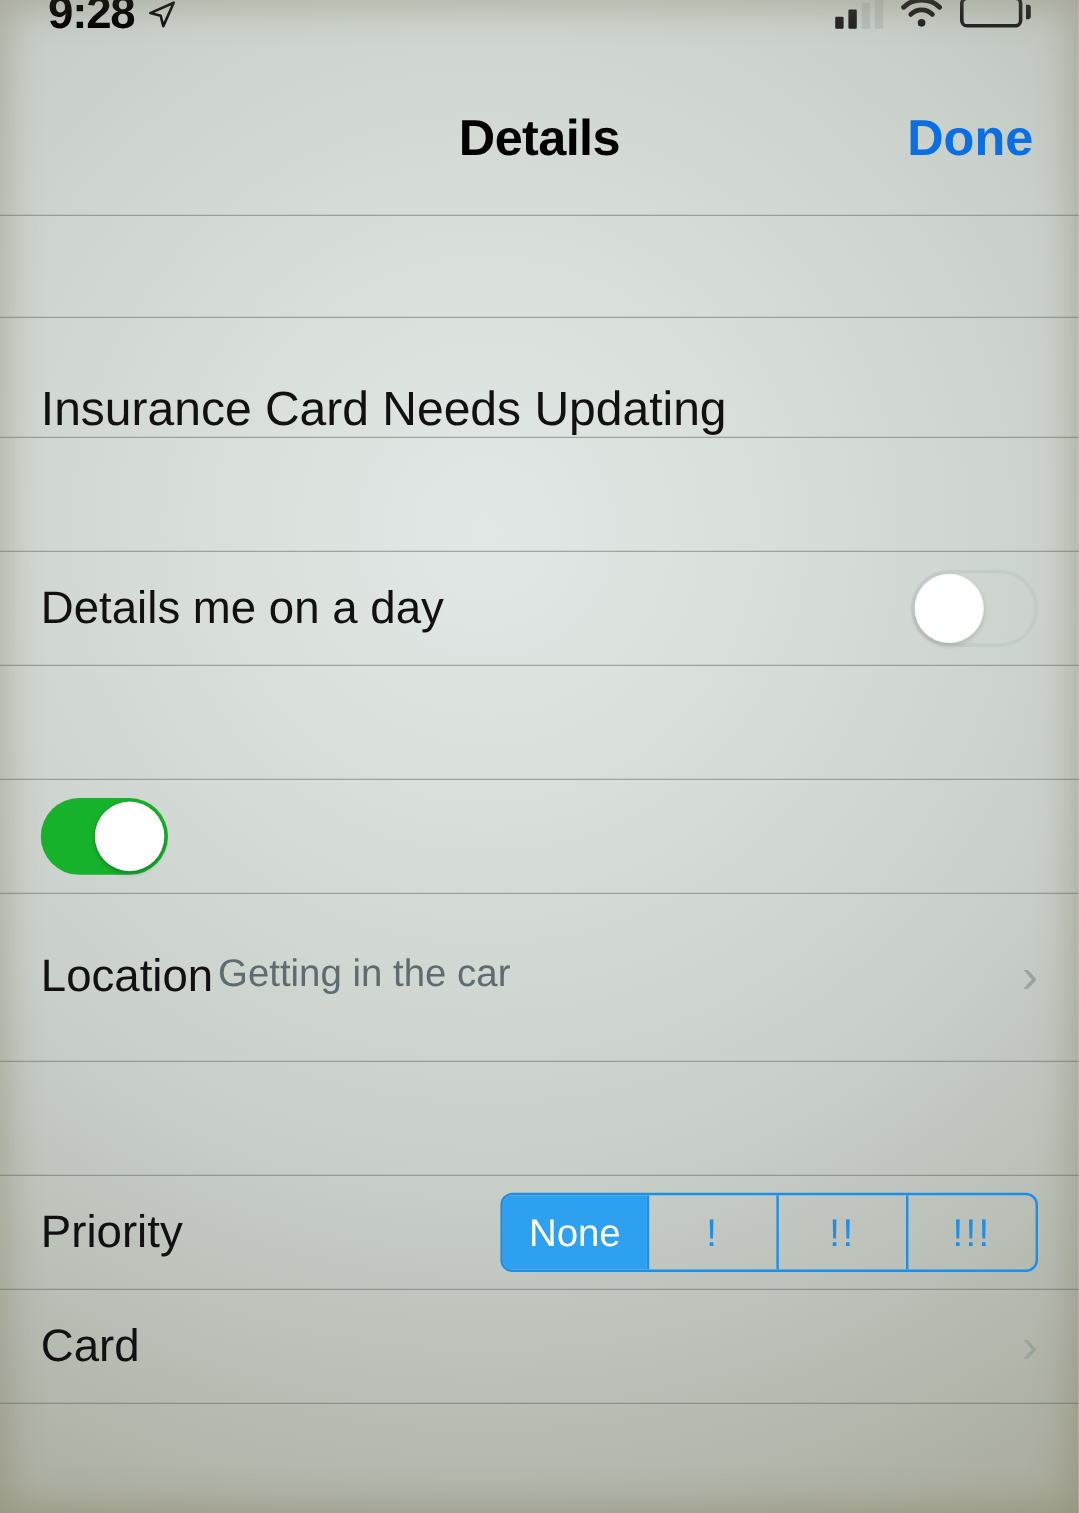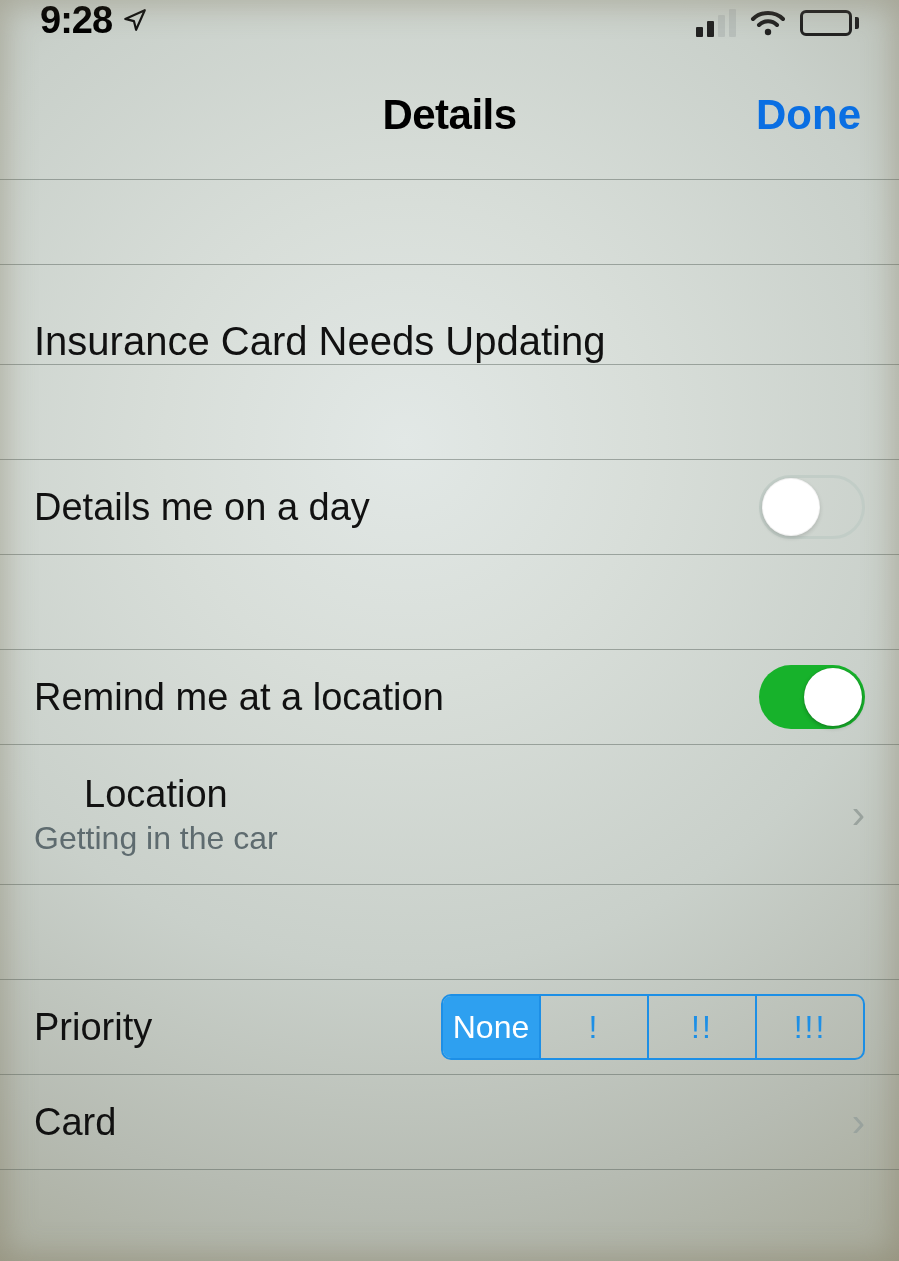--- a/index.html
+++ b/index.html
@@ -17,21 +17,21 @@
       position: absolute; inset: 0;
       box-shadow: inset 0 0 30px 6px rgba(120,110,80,.35);
       pointer-events: none;
     }
 
     
     .status-bar {
       position: relative;
       display: flex;
       justify-content: space-between;
-      align-items: center;
+      align-items: flex-start;
       padding: 0 40px;
       height: 50px;
       font-weight: 700;
     }
     .status-left {
       display: flex; align-items: center; gap: 10px;
       font-size: 38px;
       letter-spacing: -1px;
       margin-top: -10px;
     }
@@ -89,21 +89,21 @@
       min-height: 95px;
       font-size: 38px;
       color: #111;
       border-bottom: 1px solid rgba(80,90,85,.45);
       background: transparent;
     }
     .row .primary { color:#111; }
     .row .chev { color: #9aa39e; font-size: 40px; font-weight: 300; padding-left: 14px;}
 
     .row.two-line { min-height: 140px; flex-direction: row; align-items: center; }
-    .row.two-line .textstack { display:flex; flex-direction:column; gap:4px;align-items:center; }
+    .row.two-line .textstack { display:flex; gap:4px; }
     .row.two-line .label-main { font-size: 38px; color:#111; }
     .row.two-line .label-sub  { font-size: 32px; color:#5e6b6f; }
 
     .row-title { min-height: 100px; align-items: flex-end; }
     .row-title .primary { font-size: 40px; }
 
     .right-group { display:flex; align-items:center; }
     .value-text { color:#606a67; font-size: 38px; }
 
     
@@ -131,21 +131,21 @@
       height: 66px;
     }
     .segmented .seg {
       width: 108px;
       display: flex; align-items: center; justify-content: center;
       color: #1d8fe6; font-size: 32px; font-weight: 500;
       border-left: 2px solid #1d8fe6;
       cursor: pointer;
       letter-spacing: 2px;
     }
-    .segmented .seg:first-child { border-left: none; width: 96px; letter-spacing: 0; }
+    .segmented .seg:first-child { border-left: none; width: 120px; letter-spacing: 0; }
     .segmented .seg.selected { background: #2ea0f0; color: #fff; }
 
     .section-sep {
       border-top: 1px solid rgba(80,90,85,.45);
     }
   </style>
 </head>
 <body>
 
 <div class="status-bar">
@@ -192,21 +192,20 @@
 <div class="row">
   <span class="primary">Details me on a day</span>
   <div class="switch off">
     <div class="knob"></div>
   </div>
 </div>
 
 <div class="group-gap mid section-sep" style="border-top:none;"></div>
 
 <div class="row">
-  <span class="primary">Remind me at a location</span>
   <div class="switch on">
     <div class="knob"></div>
   </div>
 </div>
 
 <div class="row two-line">
   <div class="textstack">
     <span class="label-main">Location</span>
     <span class="label-sub">Getting in the car</span>
   </div>

